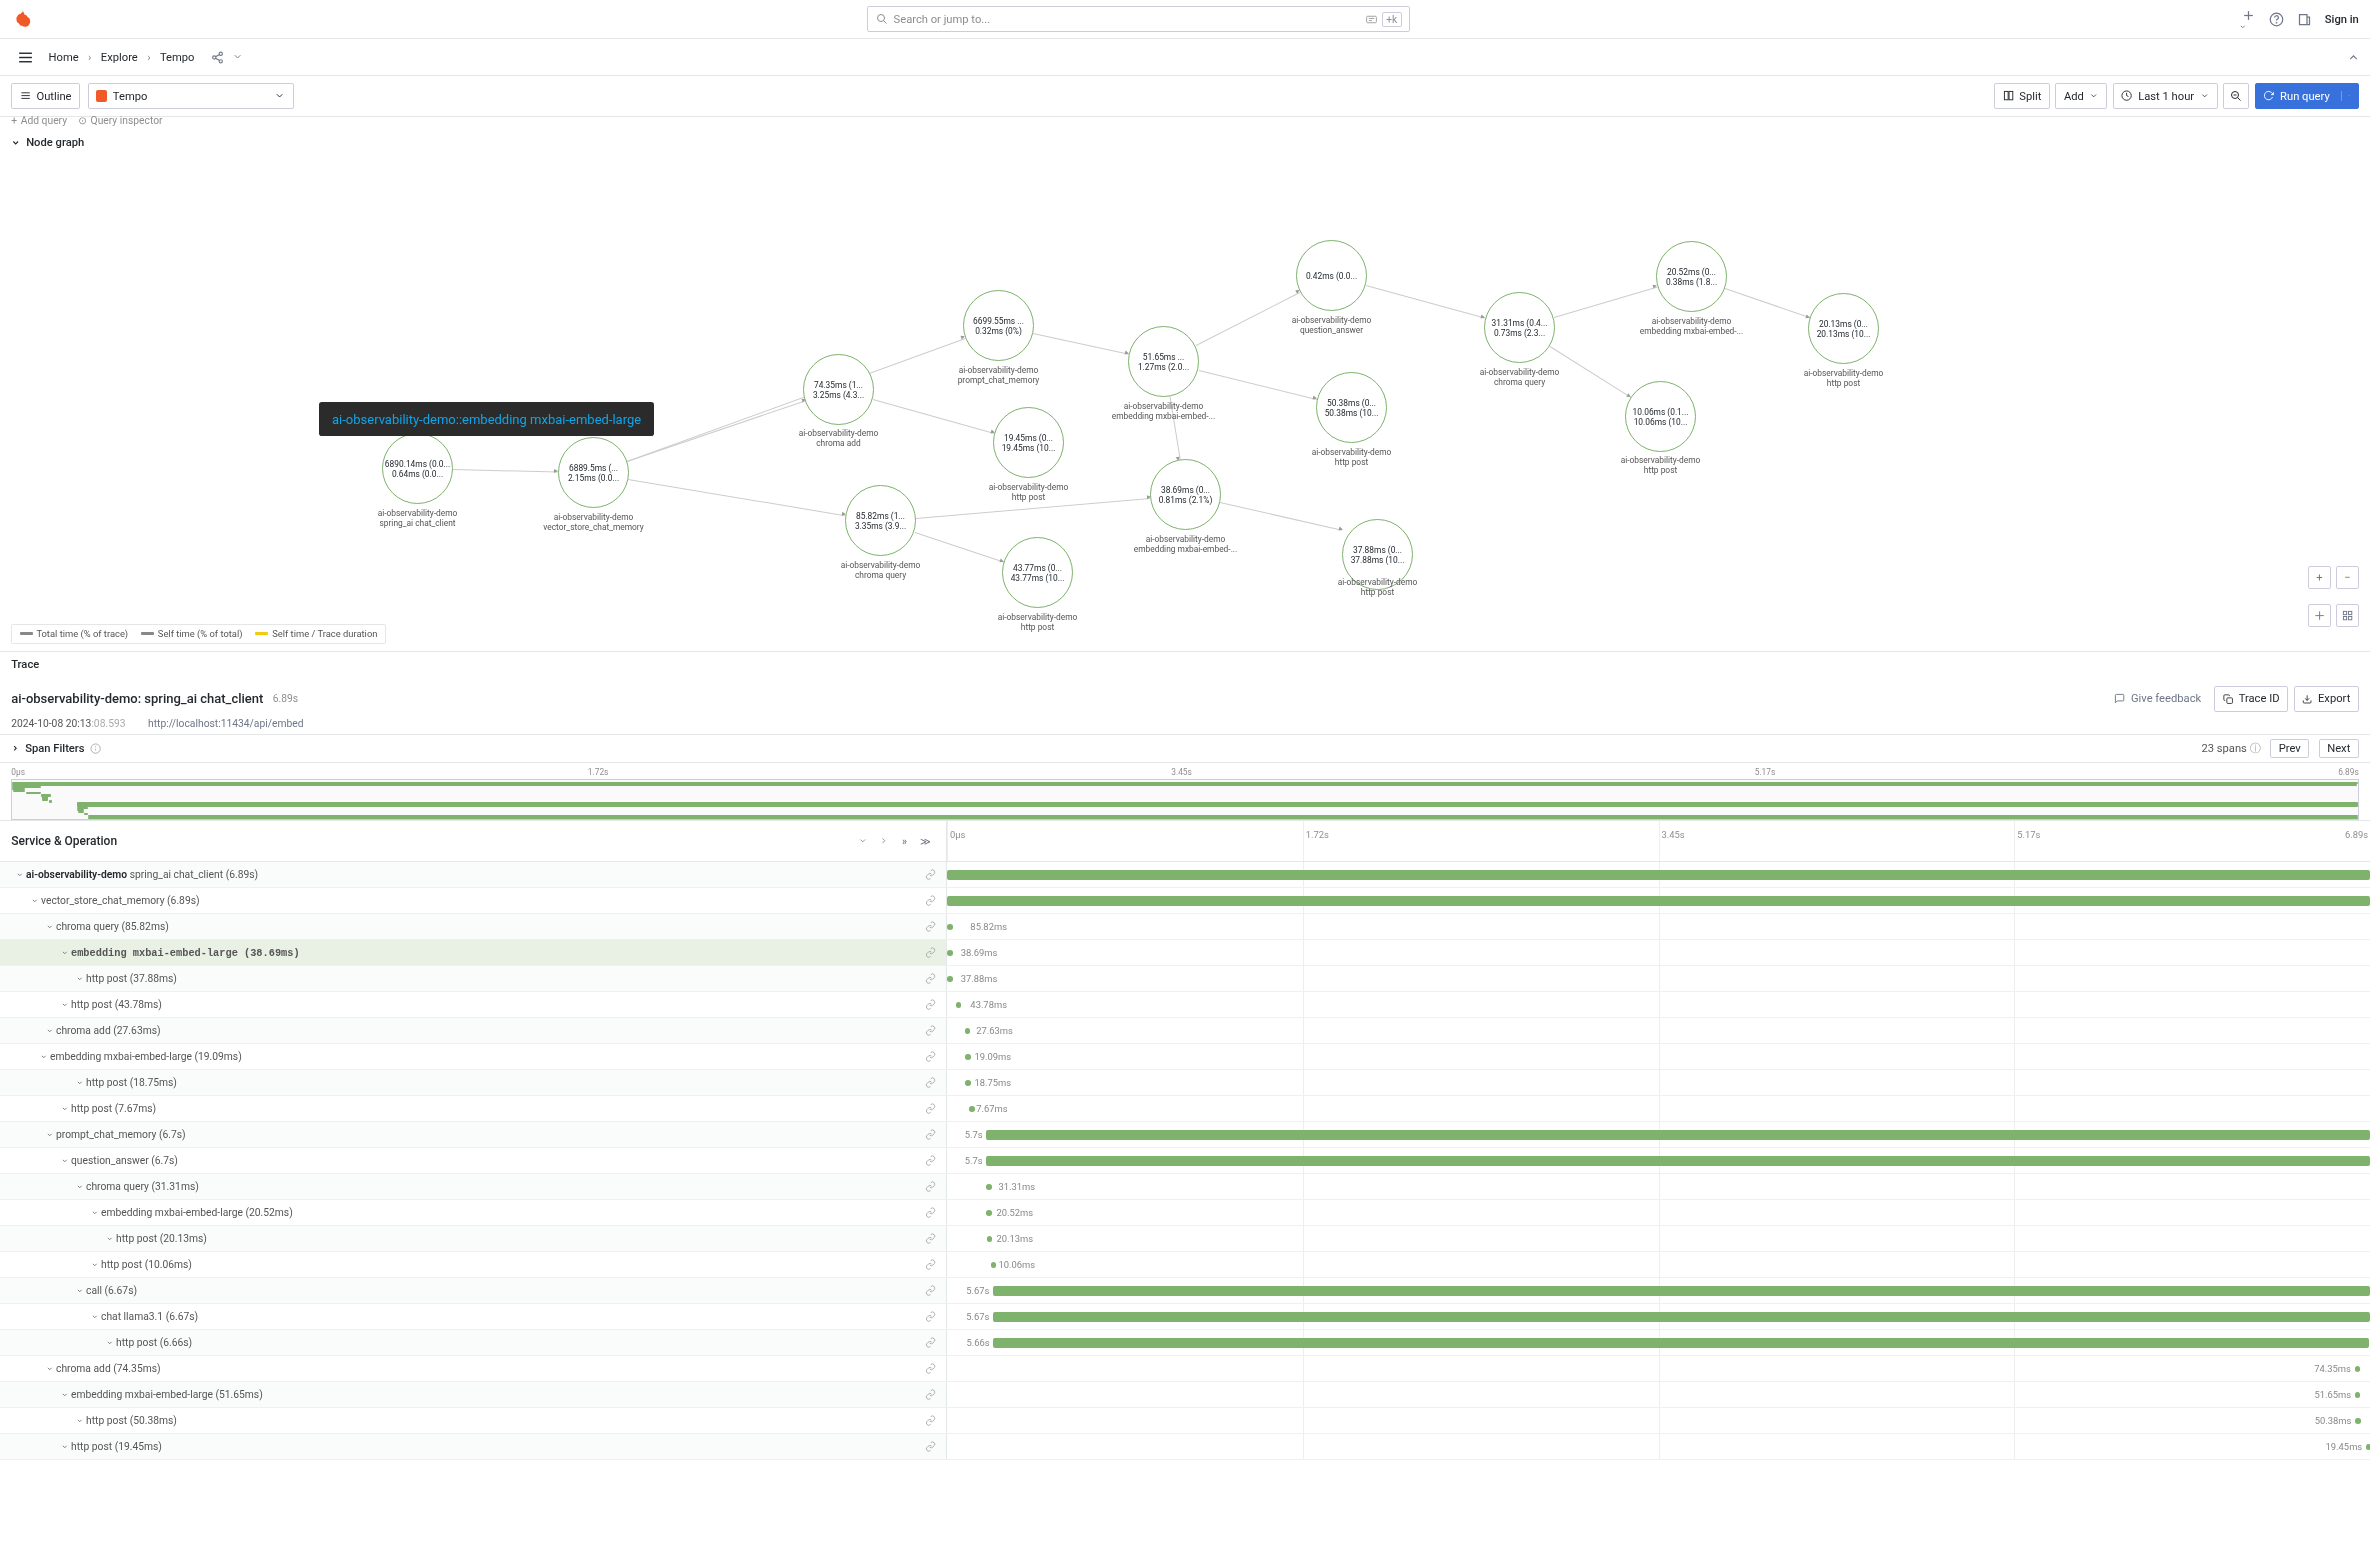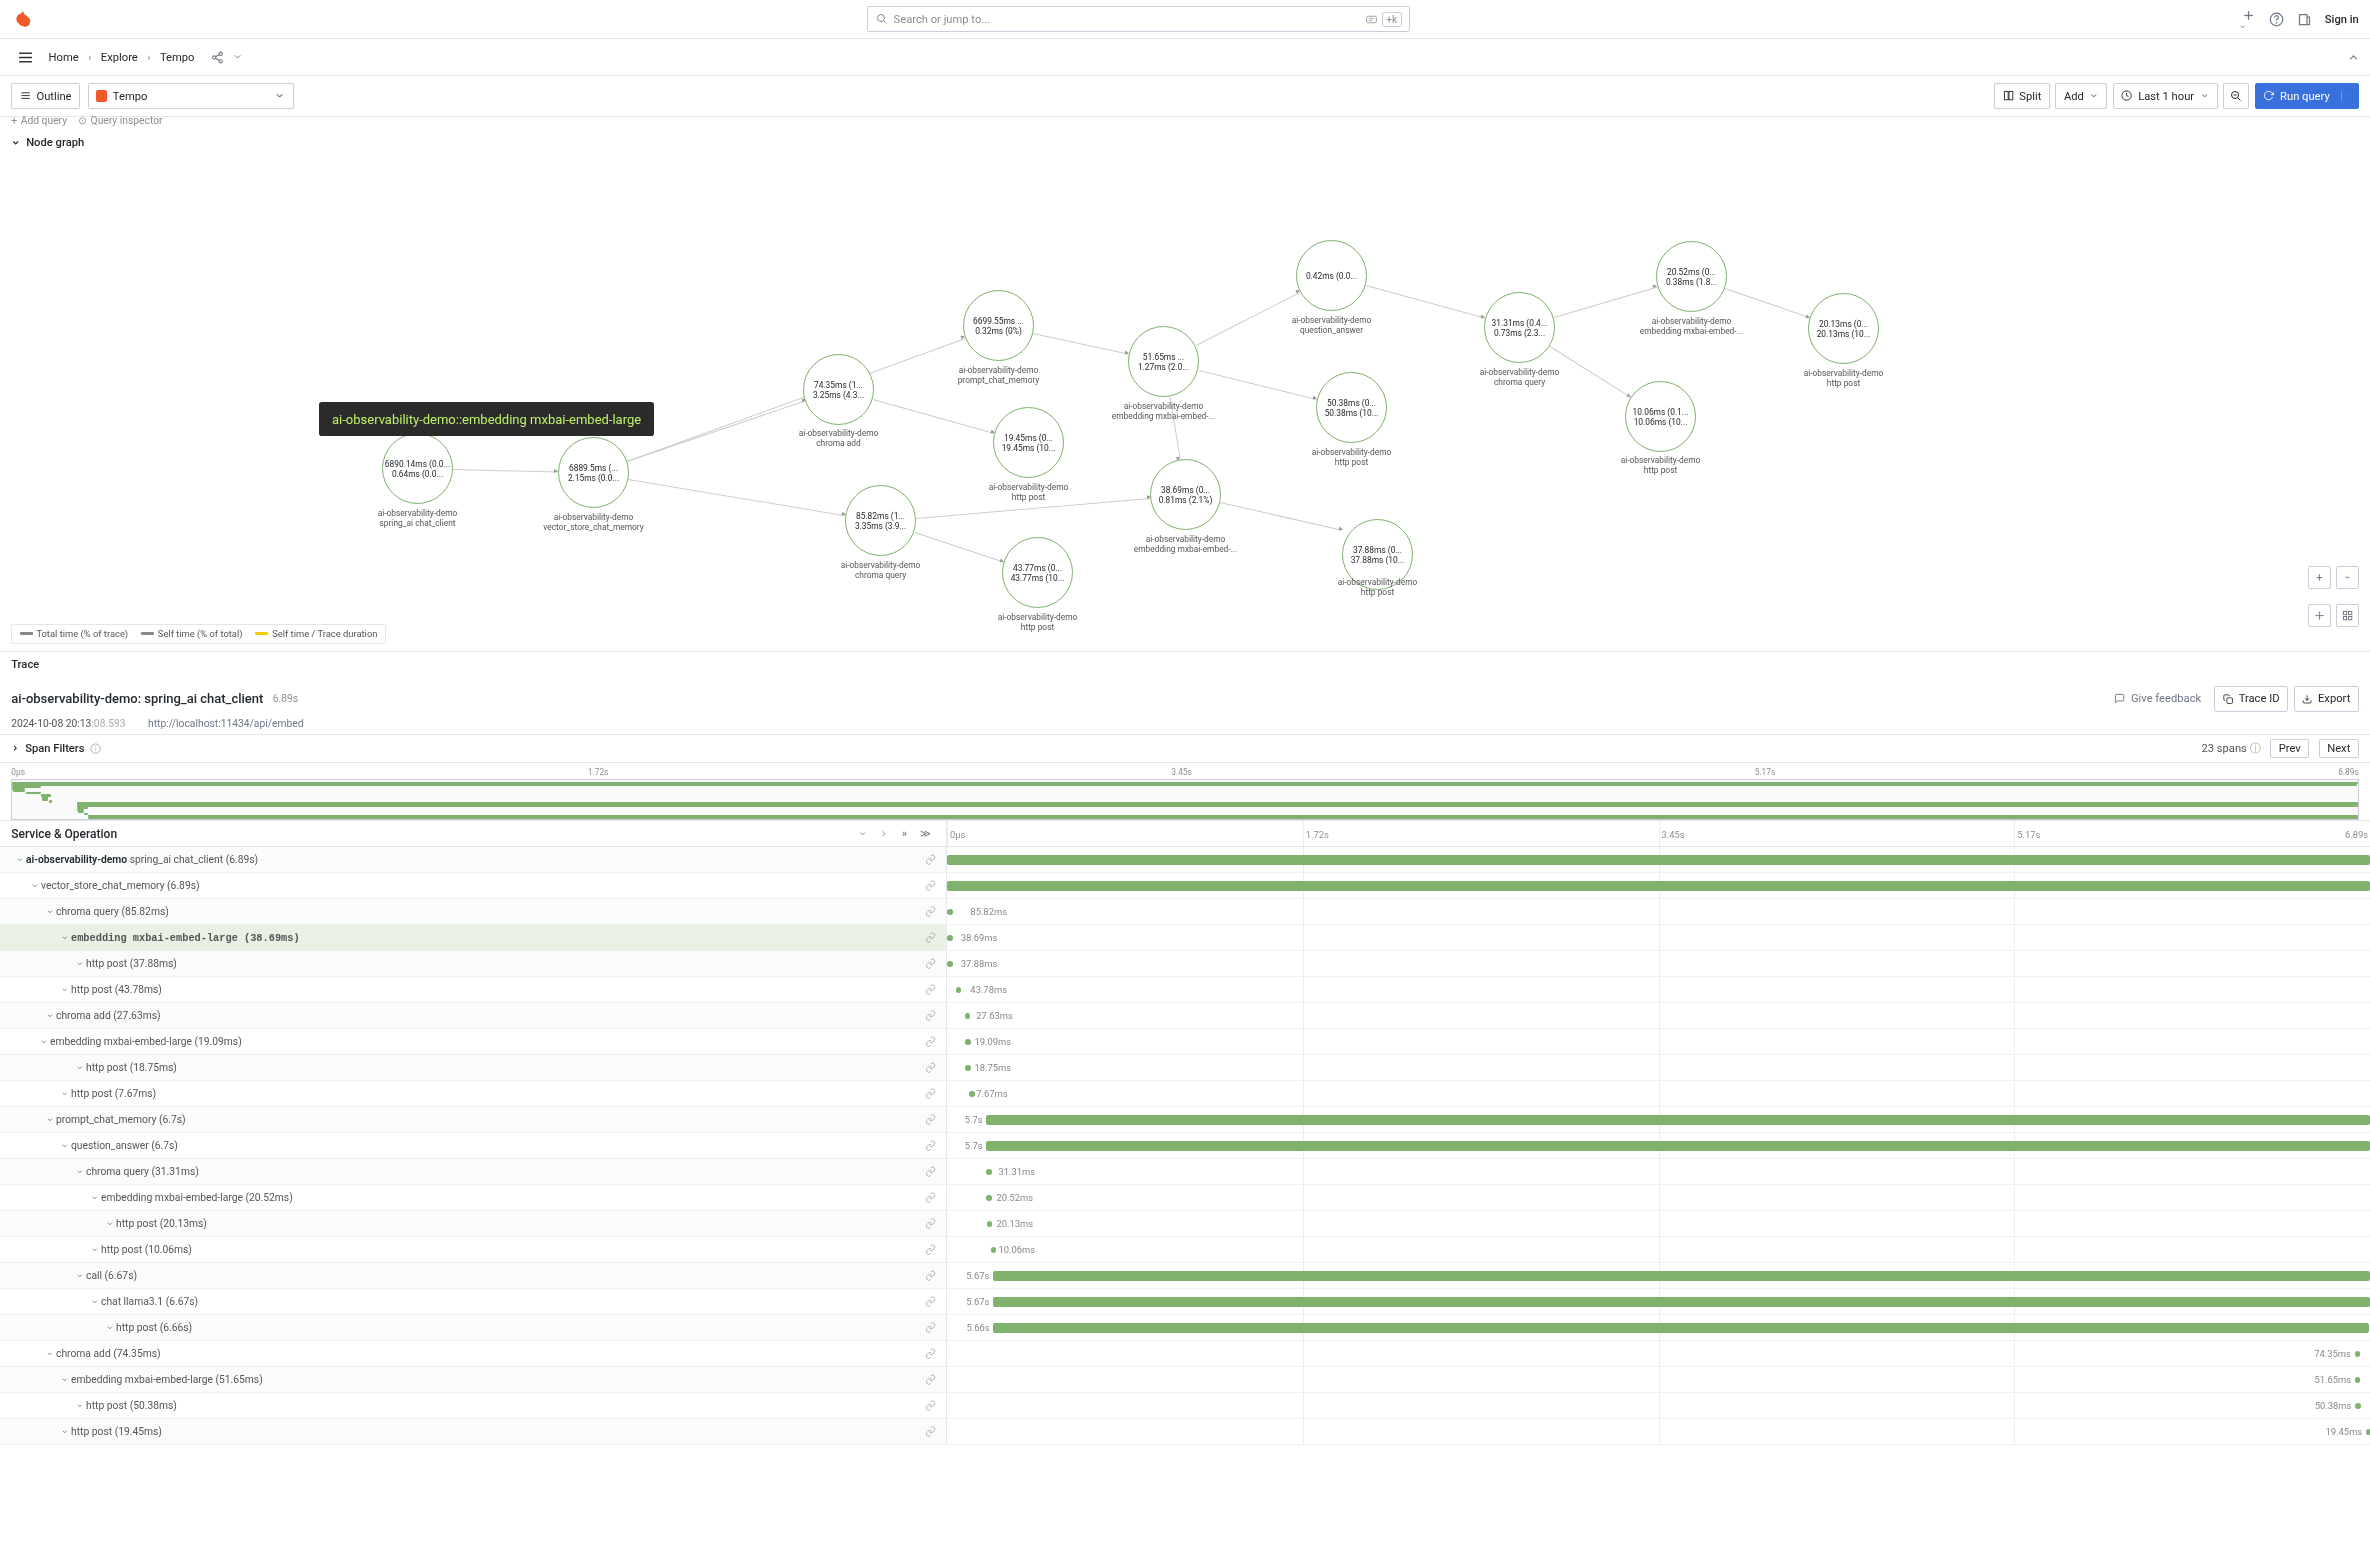--- a/index.html
+++ b/index.html
@@ -32,21 +32,21 @@
 .btn-icon-only { width: 26px; padding: 0; justify-content: center; }
 
 .ghost-row { height: 19px; display: flex; align-items: center; padding: 0 11.2px; gap: 11.2px; color: #8e8e8e; font-size: 10.3px; }
 .ghost-btn { display: flex; align-items: center; gap: 3.7px; }
 
 .panel-sect { border-bottom: 0.9px solid #e4e7e7; }
 .panel-header { height: 24px; display: flex; align-items: center; padding: 0 11.2px; gap: 5.6px; cursor: pointer; font-weight: 500; }
 .node-graph-area { height: 497px; position: relative; background: #fff; overflow: hidden; }
 .ng-node { position: absolute; width: 71px; height: 71px; border: 1.9px solid #7EB26D; border-radius: 50%; background: #fff; display: flex; flex-direction: column; align-items: center; justify-content: center; font-size: 8.4px; text-align: center; line-height: 1.2; }
 .ng-label { position: absolute; font-size: 8.4px; text-align: center; color: #555; line-height: 1.2; width: 131px; }
-.ng-tooltip { position: absolute; background: #2b2b2b; color: #bef264; padding: 9.4px 13px; border-radius: 2.8px; font-size: 13px; z-index: 10; }
+.ng-tooltip { position: absolute; background: #2b2b2b; color: #0ea5e9; padding: 9.4px 13px; border-radius: 2.8px; font-size: 13px; z-index: 10; }
 .ng-edge { position: absolute; height: 0.9px; background: #ccc; transform-origin: left center; }
 .ng-arrow { position: absolute; width: 0; height: 0; border-left: 4.7px solid #999; border-top: 2.8px solid transparent; border-bottom: 2.8px solid transparent; }
 .ng-legend { position: absolute; bottom: 7.5px; left: 11.2px; display: flex; gap: 13px; font-size: 9.4px; color: #555; border: 0.9px solid #e4e7e7; padding: 3.7px 7.5px; border-radius: 1.9px; background: rgba(255,255,255,0.9); }
 .ng-legend .lg { display: flex; align-items: center; gap: 3.7px; }
 .lg-swatch { width: 13px; height: 2.8px; border-radius: 0.9px; }
 .ng-controls { position: absolute; right: 11.2px; display: flex; gap: 5.6px; }
 .ng-ctrl-btn { width: 22.5px; height: 22.5px; border: 0.9px solid #ccccdc; border-radius: 1.9px; display: flex; align-items: center; justify-content: center; cursor: pointer; background: #fff; color: #6e7687; }
 
 .trace-header-sect { padding: 9.4px 11.2px 3.7px; border-bottom: 0.9px solid #e4e7e7; }
 .trace-header-sect .th-title-row { display: flex; align-items: center; gap: 9.4px; }
@@ -60,21 +60,21 @@
 .span-filters-row { height: 28px; display: flex; align-items: center; padding: 0 11.2px; gap: 5.6px; border-bottom: 0.9px solid #e4e7e7; font-size: 11.2px; }
 .sf-right { margin-left: auto; display: flex; align-items: center; gap: 9.4px; }
 .sf-count { color: #555; }
 .sf-btn { border: 0.9px solid #ccccdc; padding: 1.9px 7.5px; border-radius: 1.9px; cursor: pointer; background: #fff; }
 
 .minimap { height: 58px; border-bottom: 0.9px solid #e4e7e7; position: relative; padding: 3.7px 11.2px 0; }
 .mm-ticks { display: flex; justify-content: space-between; font-size: 8.4px; color: #8e8e8e; }
 .mm-body { position: relative; height: 41px; border: 0.9px solid #ccccdc; margin-top: 1.9px; background: #fafafa; overflow: hidden; }
 .mm-bar { position: absolute; height: 2.8px; background: #7EB26D; border-radius: 0.9px; }
 
-.waterfall-header { height: 26px; display: flex; border-bottom: 0.9px solid #e4e7e7; }
+.waterfall-header { height: 41px; display: flex; border-bottom: 0.9px solid #e4e7e7; }
 .wf-left-head { width: 946px; display: flex; align-items: center; padding: 0 11.2px; font-weight: 500; font-size: 12px; justify-content: space-between; }
 .wf-left-ctrls { display: flex; gap: 1.9px; color: #6e7687; }
 .wf-left-ctrls span { width: 19px; height: 19px; display: flex; align-items: center; justify-content: center; cursor: pointer; font-size: 10.3px; }
 .wf-right-head { flex: 1; position: relative; border-left: 0.9px solid #e4e7e7; }
 .wf-tick { position: absolute; top: 0; bottom: 0; border-left: 0.9px solid #eee; font-size: 9.4px; color: #8e8e8e; padding: 7.5px 0 0 1.9px; }
 
 .wf-rows { overflow-y: auto; }
 .wf-row { height: 26px; display: flex; border-bottom: 0.9px solid #f0f0f0; }
 .wf-left { width: 946px; display: flex; align-items: center; padding-right: 5.6px; position: relative; }
 .wf-row:nth-child(odd) .wf-left { background: #fafbfb; }

